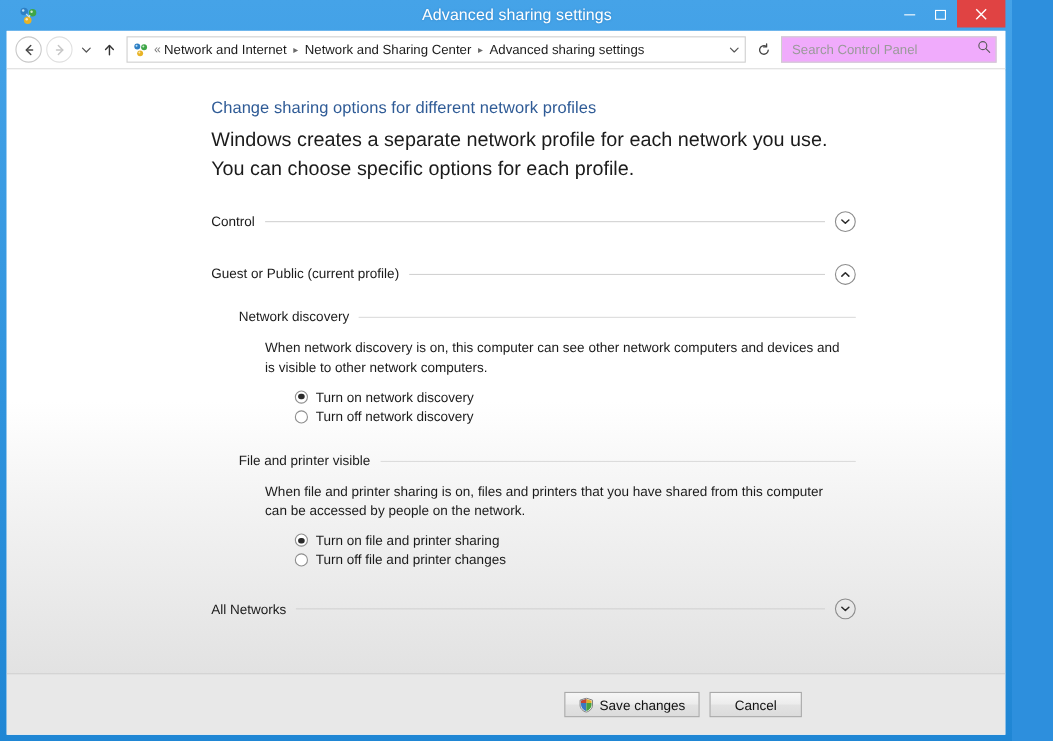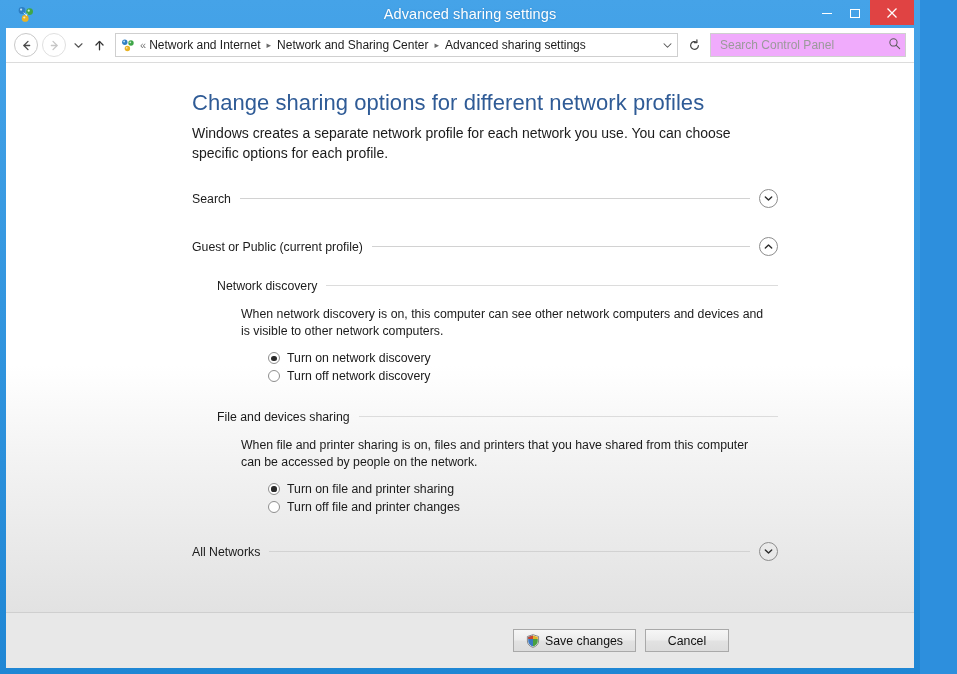--- a/index.html
+++ b/index.html
@@ -173,29 +173,29 @@
     left: 0; top: 36px; right: 0; bottom: 56px;
     background: linear-gradient(to bottom, #ffffff 0%, #ffffff 55%, #f3f3f3 72%, #e2e2e2 100%);
     overflow: hidden;
   }
   #content-inner {
     padding: 26px 0 0 0;
   }
 
   h1#page-heading {
     margin: 0 0 8px 186px;
-    font-size: 22px;
+    font-size: 15px;
     font-weight: normal;
     color: #2f5b96;
     letter-spacing: 0.05px;
   }
   #page-desc {
     margin: 0 0 22px 186px;
     width: 572px;
-    font-size: 14px;
+    font-size: 18px;
     color: #1b1b1b;
     line-height: 1.42;
   }
 
   
   .profile-row {
     display: flex;
     align-items: center;
     margin: 0 0 0 186px;
     width: 586px;
@@ -418,21 +418,21 @@
       </div>
     </div>
 
     <div id="content">
       <div id="content-inner">
 
         <h1 id="page-heading">Change sharing options for different network profiles</h1>
         <p id="page-desc">Windows creates a separate network profile for each network you use. You can choose specific options for each profile.</p>
 
         <div class="profile-row">
-          <span class="profile-label">Search</span>
+          <span class="profile-label">Control</span>
           <span class="profile-rule"></span>
           <span class="chev-btn">
             <svg viewBox="0 0 16 16" width="15" height="15">
               <path d="M4.6 6.4 L8 9.6 L11.4 6.4" stroke="#2b2b2b" stroke-width="1.5" fill="none" stroke-linecap="round" stroke-linejoin="round"></path>
             </svg>
           </span>
         </div>
 
         <div class="gap-section"></div>
 
@@ -460,21 +460,21 @@
               <span class="radio-label">Turn on network discovery</span>
             </div>
             <div class="radio-item">
               <span class="radio-mark"></span>
               <span class="radio-label">Turn off network discovery</span>
             </div>
           </div>
 
           <div style="height:20px"></div>
           <div class="sub-row">
-            <span class="sub-label">File and devices sharing</span>
+            <span class="sub-label">File and printer visible</span>
             <span class="sub-rule"></span>
           </div>
           <p class="sub-desc">When file and printer sharing is on, files and printers that you have shared from this computer can be accessed by people on the network.</p>
           <div class="radio-group">
             <div class="radio-item checked">
               <span class="radio-mark"></span>
               <span class="radio-label">Turn on file and printer sharing</span>
             </div>
             <div class="radio-item">
               <span class="radio-mark"></span>

